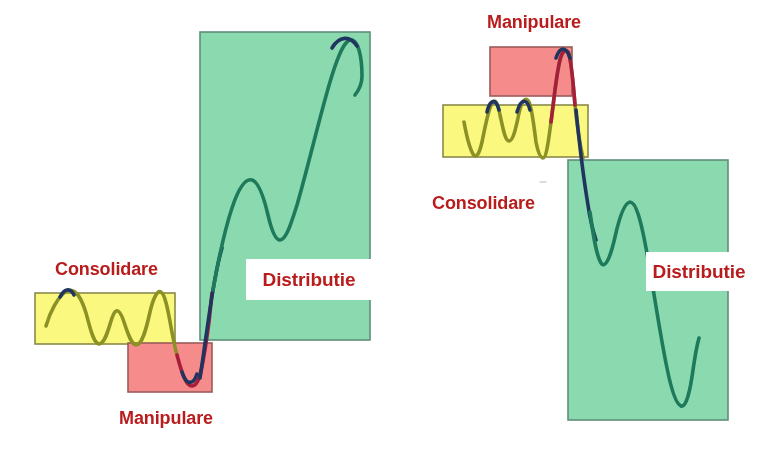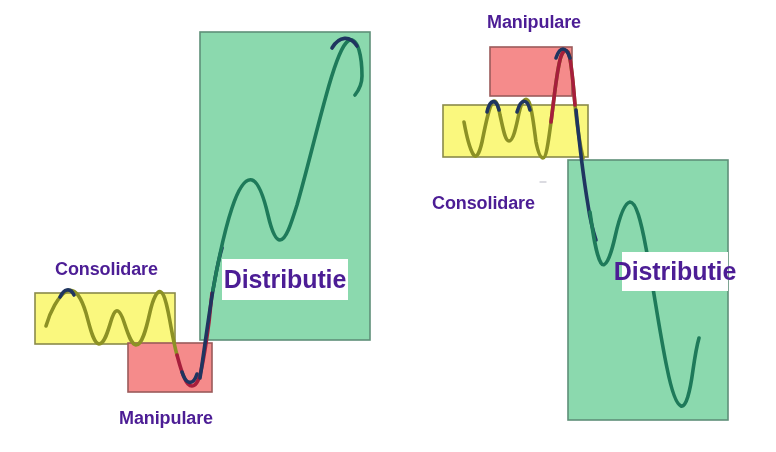--- a/index.html
+++ b/index.html
@@ -21,33 +21,34 @@
     position: absolute;
     left: 0;
     top: 0;
     width: 776px;
     height: 452px;
   }
   .label-text {
     position: absolute;
     font-family: "Liberation Sans", sans-serif;
     font-weight: bold;
-    color: #4c1d95;
+    color: #b91c1c;
     white-space: nowrap;
     letter-spacing: -0.1px;
   }
   .outer-label {
     font-size: 18px;
   }
   .boxed-label {
-    font-size: 25px;
+    font-size: 19px;
     background: #ffffff;
     display: flex;
     align-items: center;
     justify-content: center;
+    margin-left: 24px;
   }
 </style>
 </head>
 <body>
 
 <div id="stage">
 
   <svg class="diagram-canvas" viewBox="0 0 776 452">
 
     <rect x="200" y="32" width="170" height="308" fill="#8BD9AE" stroke="#5E8F78" stroke-width="1.6"></rect>

